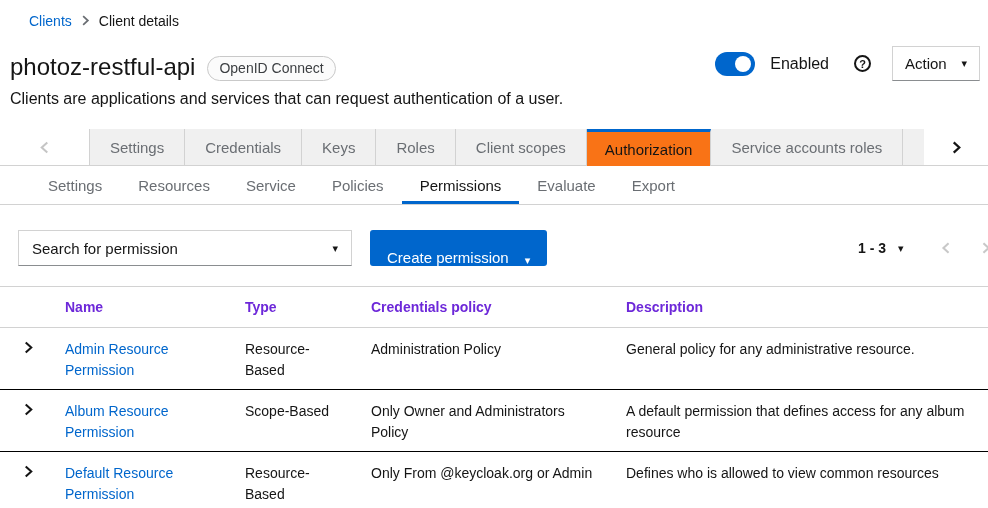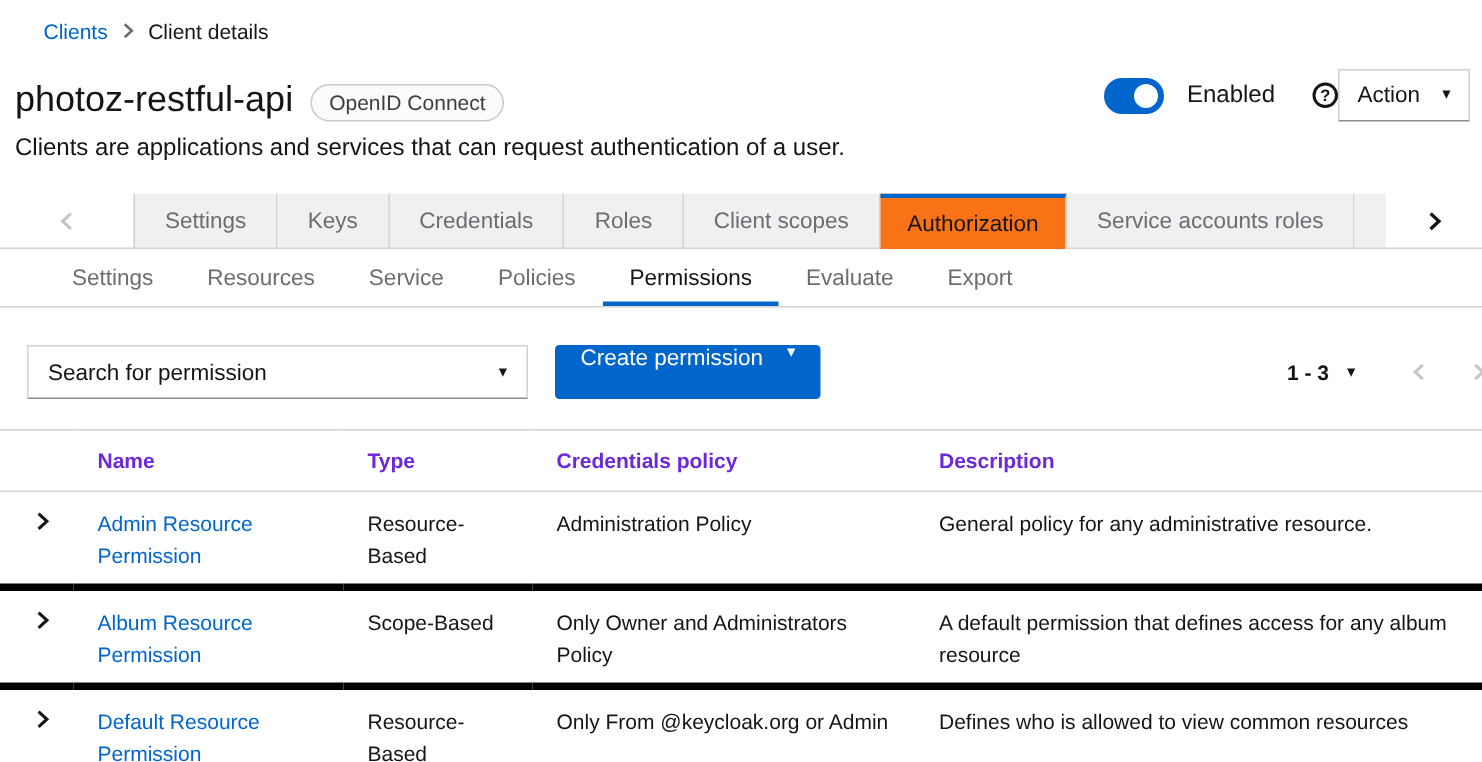--- a/index.html
+++ b/index.html
@@ -39,21 +39,21 @@
     position: absolute; right: 4px; top: 4px; width: 16px; height: 16px;
     border-radius: 50%; background: #ffffff;
   }
   .enabled-label { font-size: 16px; margin-left: 15px; }
   .help-icon {
     margin-left: 25px; width: 17px; height: 17px; border-radius: 50%;
     border: 2px solid #151515; display: flex; align-items: center; justify-content: center;
     font-size: 11px; font-weight: 700; color: #151515; cursor: pointer;
   }
   .action-select {
-    width: 88px; height: 35px;
+    margin-left: 21px; width: 88px; height: 35px;
     border: 1px solid #d2d2d2; border-bottom: 1px solid #8a8d90;
     background: #ffffff; display: flex; align-items: center;
     padding: 0 12px; font-size: 15px; cursor: pointer;
   }
   .action-select .caret { margin-left: auto; }
   .caret { font-size: 11px; color: #151515; line-height: 1; }
   .subtitle { font-size: 16px; margin-top: 9px; color: #151515; }
 
   
   .tabs-row { display: flex; margin-top: 21px; height: 37px; }
@@ -99,41 +99,41 @@
   .search-select {
     width: 334px; height: 36px; background: #ffffff;
     border: 1px solid #d2d2d2; border-bottom: 1px solid #8a8d90;
     display: flex; align-items: center; padding: 12px 13px; font-size: 15px;
     color: #151515; cursor: pointer;
   }
   .search-select .caret { margin-left: auto; }
   .create-btn {
     margin-left: 18px; height: 36px; background: #0066cc; color: #ffffff;
     border: none; border-radius: 3px; padding: 0 17px; font-size: 15px;
-    font-family: inherit; display: flex; align-items: flex-start; gap: 16px; cursor: pointer;
+    font-family: inherit; display: flex; align-items: flex-end; gap: 16px; cursor: pointer;
   }
   .create-btn .caret { color: #ffffff; }
   .pagination {
     position: absolute; left: 858px; top: 25px; height: 36px;
     display: flex; align-items: center;
   }
   .page-range { font-size: 14px; font-weight: 600; white-space: nowrap; }
   .pagination .caret { margin-left: 12px; cursor: pointer; }
   .pg-prev { margin-left: 37px; color: #c8c8c8; display: flex; cursor: default; }
   .pg-next { margin-left: 30px; color: #c8c8c8; display: flex; cursor: default; }
 
   
   table.perm-table { width: 988px; border-collapse: collapse; border-top: 1px solid #d2d2d2; table-layout: fixed; }
   .perm-table th {
     font-size: 14px; font-weight: 700; text-align: left; color: #6d28d9;
     padding: 12px 16px; border-bottom: 1px solid #d2d2d2; white-space: nowrap;
   }
   .perm-table td {
     font-size: 14px; vertical-align: top; padding: 11px 16px 8px 16px;
-    line-height: 21px; border-bottom: 5px solid #000000;
+    line-height: 21px; border-bottom: 1px solid #000000;
   }
   .col-expand { width: 49px; }
   .col-name { width: 180px; }
   .col-type { width: 126px; }
   .col-policy { width: 255px; }
   td.expand-cell { padding: 13px 0 0 23px; }
   .expand-btn { background: none; border: none; cursor: pointer; color: #151515; padding: 0; display: flex; }
   .row-link { color: #0066cc; text-decoration: none; cursor: pointer; }
 </style>
 </head>
@@ -169,22 +169,22 @@
 </header>
 
 <div class="tabs-row">
   <div class="tabs-clip">
     <div class="tab-scroll-left">
       <svg width="11" height="13" viewBox="0 0 10 14">
           <path d="M8 1.5 L2 7 L8 12.5" fill="none" stroke="currentColor" stroke-width="2.2"></path>
         </svg>
     </div>
     <div class="tab first">Settings</div>
+    <div class="tab">Credentials</div>
     <div class="tab">Keys</div>
-    <div class="tab">Credentials</div>
     <div class="tab">Roles</div>
     <div class="tab">Client scopes</div>
     <div class="tab active">Authorization</div>
     <div class="tab">Service accounts roles</div>
     <div class="tab">Permissions</div>
   </div>
   <div class="tabs-right">
     <span class="tab-scroll-right">
       <svg width="11" height="13" viewBox="0 0 10 14">
           <path d="M2 1.5 L8 7 L2 12.5" fill="none" stroke="currentColor" stroke-width="2.4"></path>

